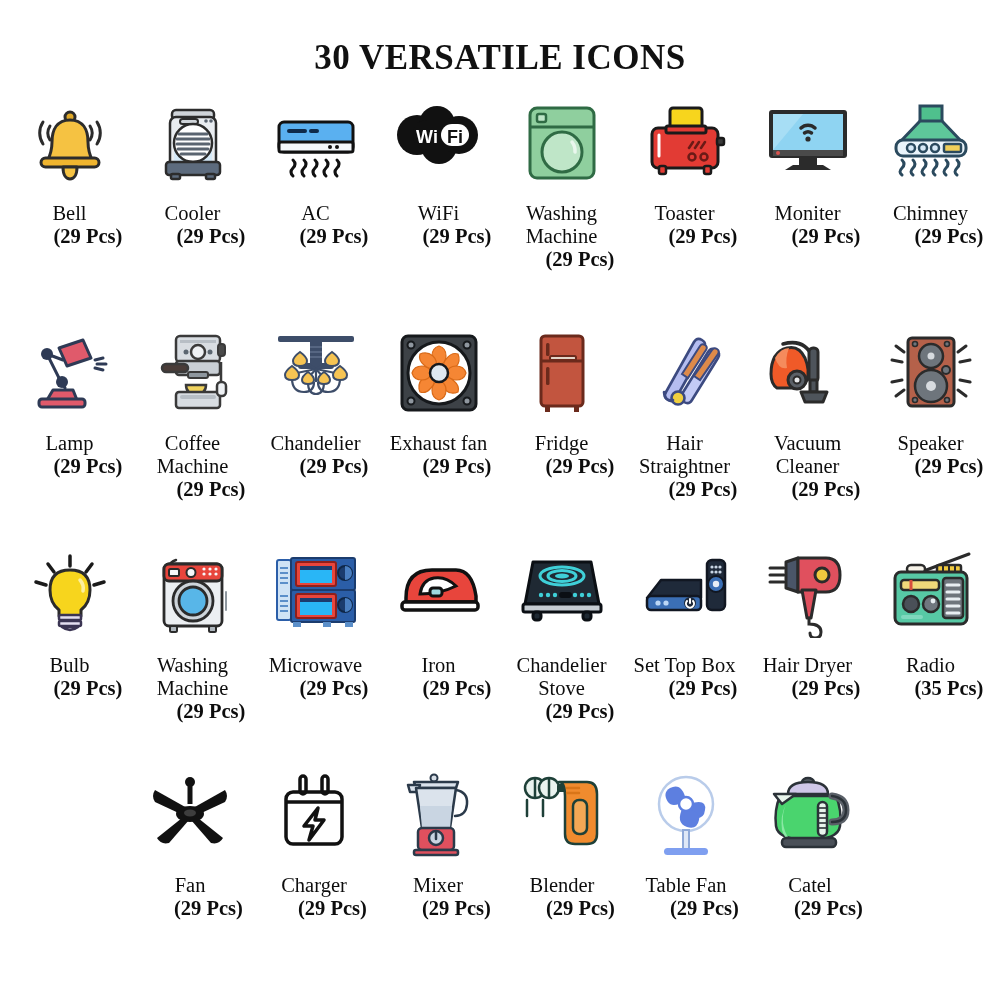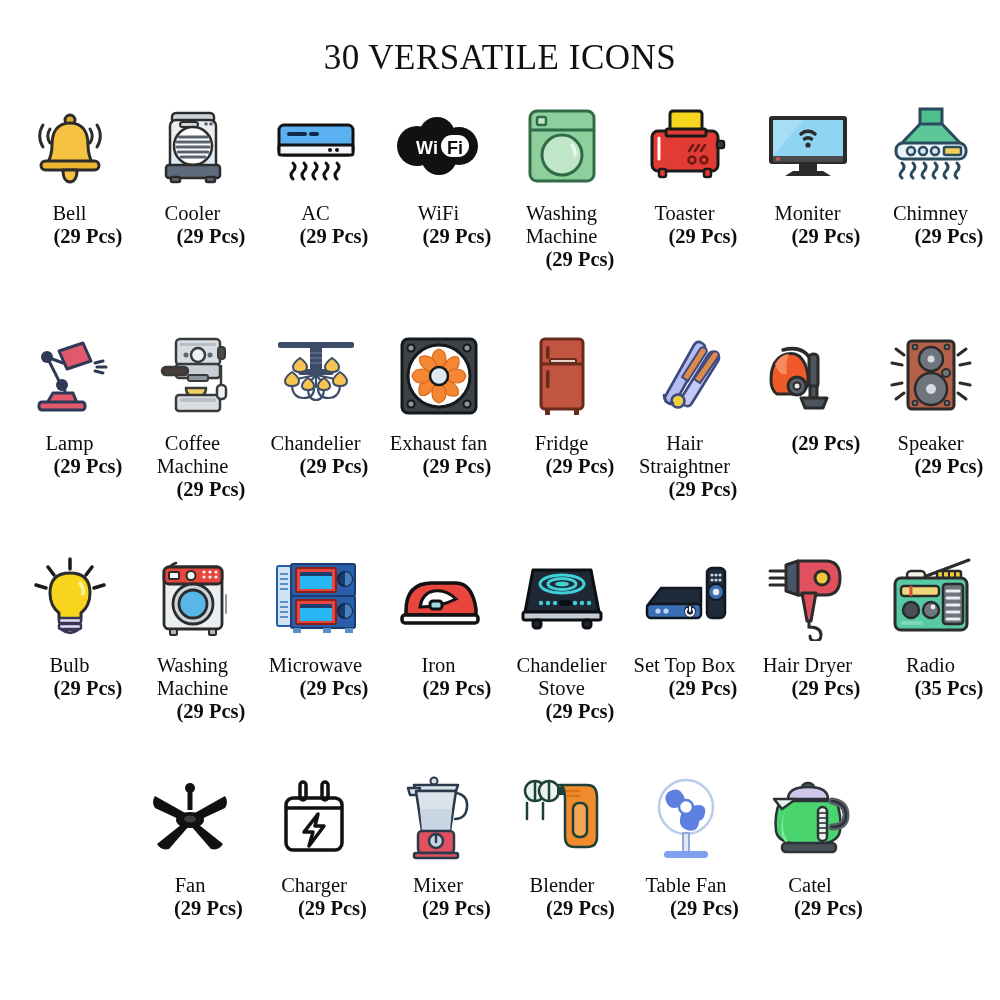--- a/index.html
+++ b/index.html
@@ -12,21 +12,21 @@
     overflow: hidden;
   }
   #page {
     position: relative;
     width: 1000px; height: 1000px;
     background: #fff;
   }
   #page-title {
     text-align: center;
     font-size: 35px;
-    font-weight: normal;
+    font-weight: bold;
     letter-spacing: 0.5px;
     color: #111111;
     margin: 0;
     padding-top: 38px;
     font-family: "Liberation Serif", "DejaVu Serif", serif;
   }
 
   .grid-rows { margin-top: 22px; }
 
   .icon-row {
@@ -48,21 +48,20 @@
   }
   .icon-row.r1 .icon-cell,
   .icon-row.r2 .icon-cell,
   .icon-row.r3 .icon-cell { width: 123px; }
   .icon-row.r4 .icon-cell { width: 124px; }
 
   .icon-art {
     width: 92px;
     height: 92px;
     display: flex;
-    align-items: center;
     justify-content: center;
     margin-bottom: 10px;
   }
   .icon-art svg { display: block; }
 
   .icon-label {
     font-size: 20.5px;
     font-weight: normal;
     line-height: 1.12;
     color: #0d0d0d;
@@ -408,20 +407,21 @@
             <path d="M20 14 q22 -6 30 14" fill="none" stroke="#2b2b2b" stroke-width="3.5" stroke-linecap="round"></path>
             <path d="M8 44 q0 -22 16 -26 q12 -3 18 10 q5 12 2 22 q-2 8 -14 8 L14 58 q-6 -4 -6 -14 Z" fill="#f05a28" stroke="#2b2b2b" stroke-width="3" stroke-linejoin="round"></path>
             <path d="M12 28 q6 -10 14 -10 q-4 10 -2 20 q-8 2 -12 -10 Z" fill="#f58b5c"></path>
             <circle cx="34" cy="50" r="9" fill="#5b6168" stroke="#2b2b2b" stroke-width="3"></circle>
             <circle cx="34" cy="50" r="3.5" fill="#e8eaec" stroke="#2b2b2b" stroke-width="2"></circle>
             <rect x="46" y="18" width="9" height="34" rx="4" fill="#4e545b" stroke="#2b2b2b" stroke-width="3"></rect>
             <rect x="47" y="50" width="7" height="12" fill="#4e545b" stroke="#2b2b2b" stroke-width="3"></rect>
             <path d="M38 62 L64 62 L60 72 L42 72 Z" fill="#4e545b" stroke="#2b2b2b" stroke-width="3" stroke-linejoin="round"></path>
           </svg>
         </div>
+        <div class="icon-label">Vacuum Cleaner</div>
         <div class="icon-count">(29 Pcs)</div>
       </div>
 
       <div class="icon-cell">
         <div class="icon-art">
           <svg width="86" height="86" viewBox="0 0 86 86">
             <g stroke="#2b2b2b" stroke-width="3" stroke-linecap="round">
               <line x1="8" y1="16" x2="16" y2="22"></line>
               <line x1="4" y1="30" x2="14" y2="32"></line>
               <line x1="4" y1="52" x2="14" y2="50"></line>

